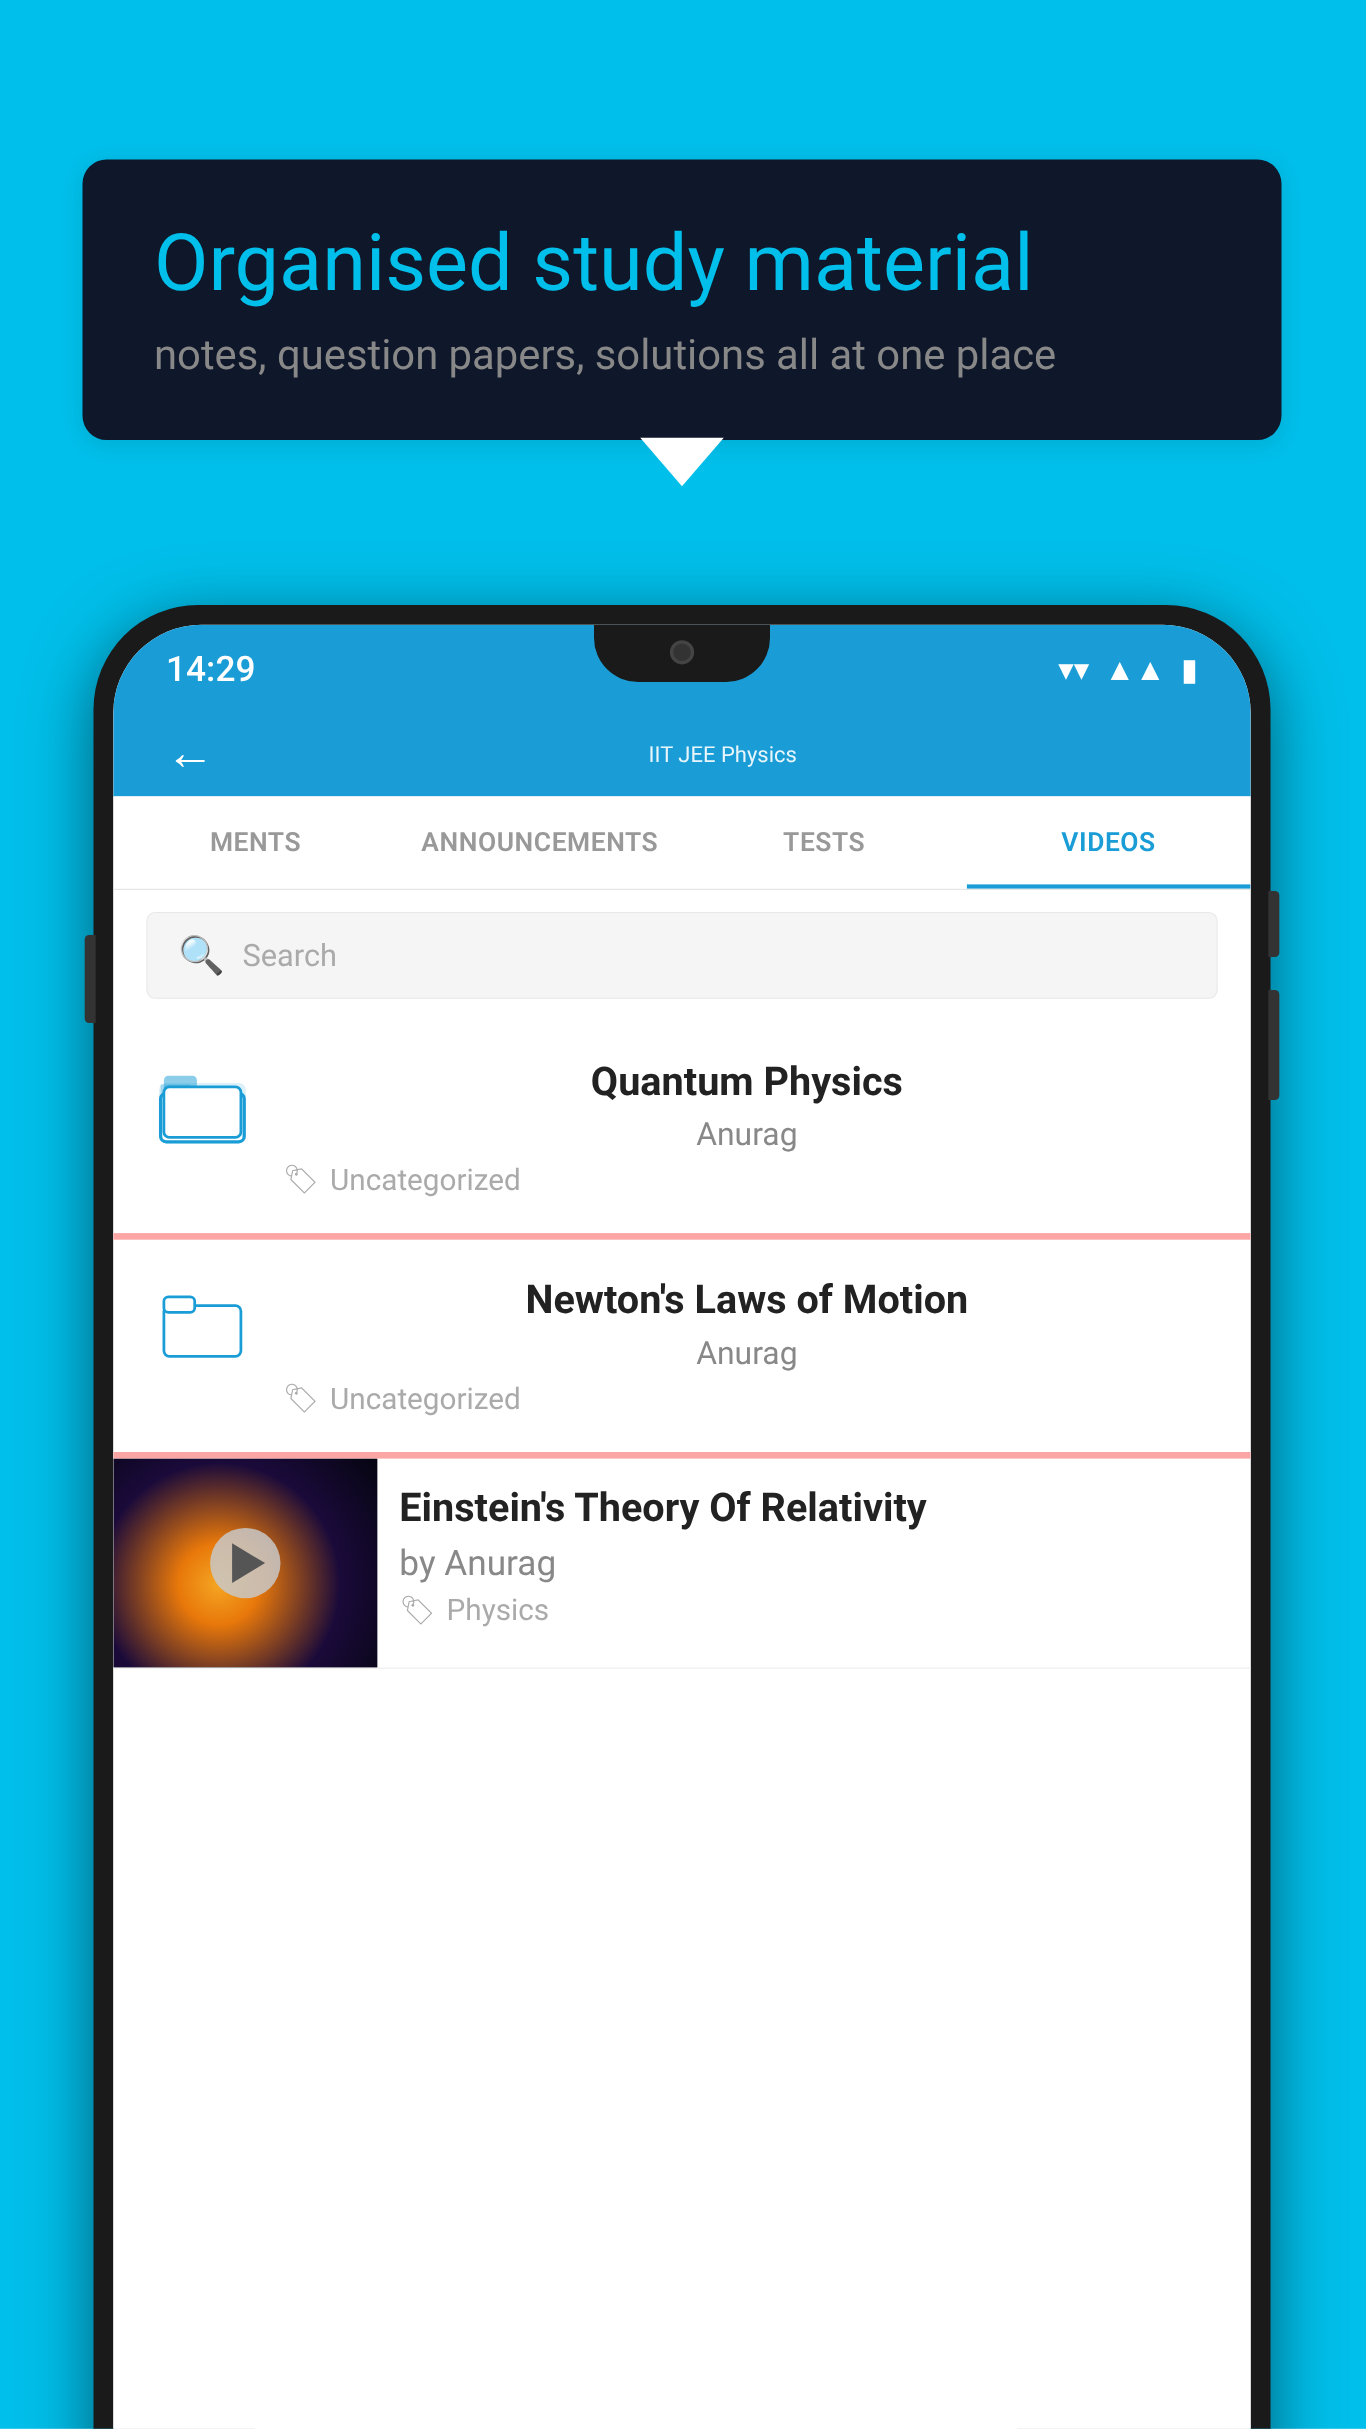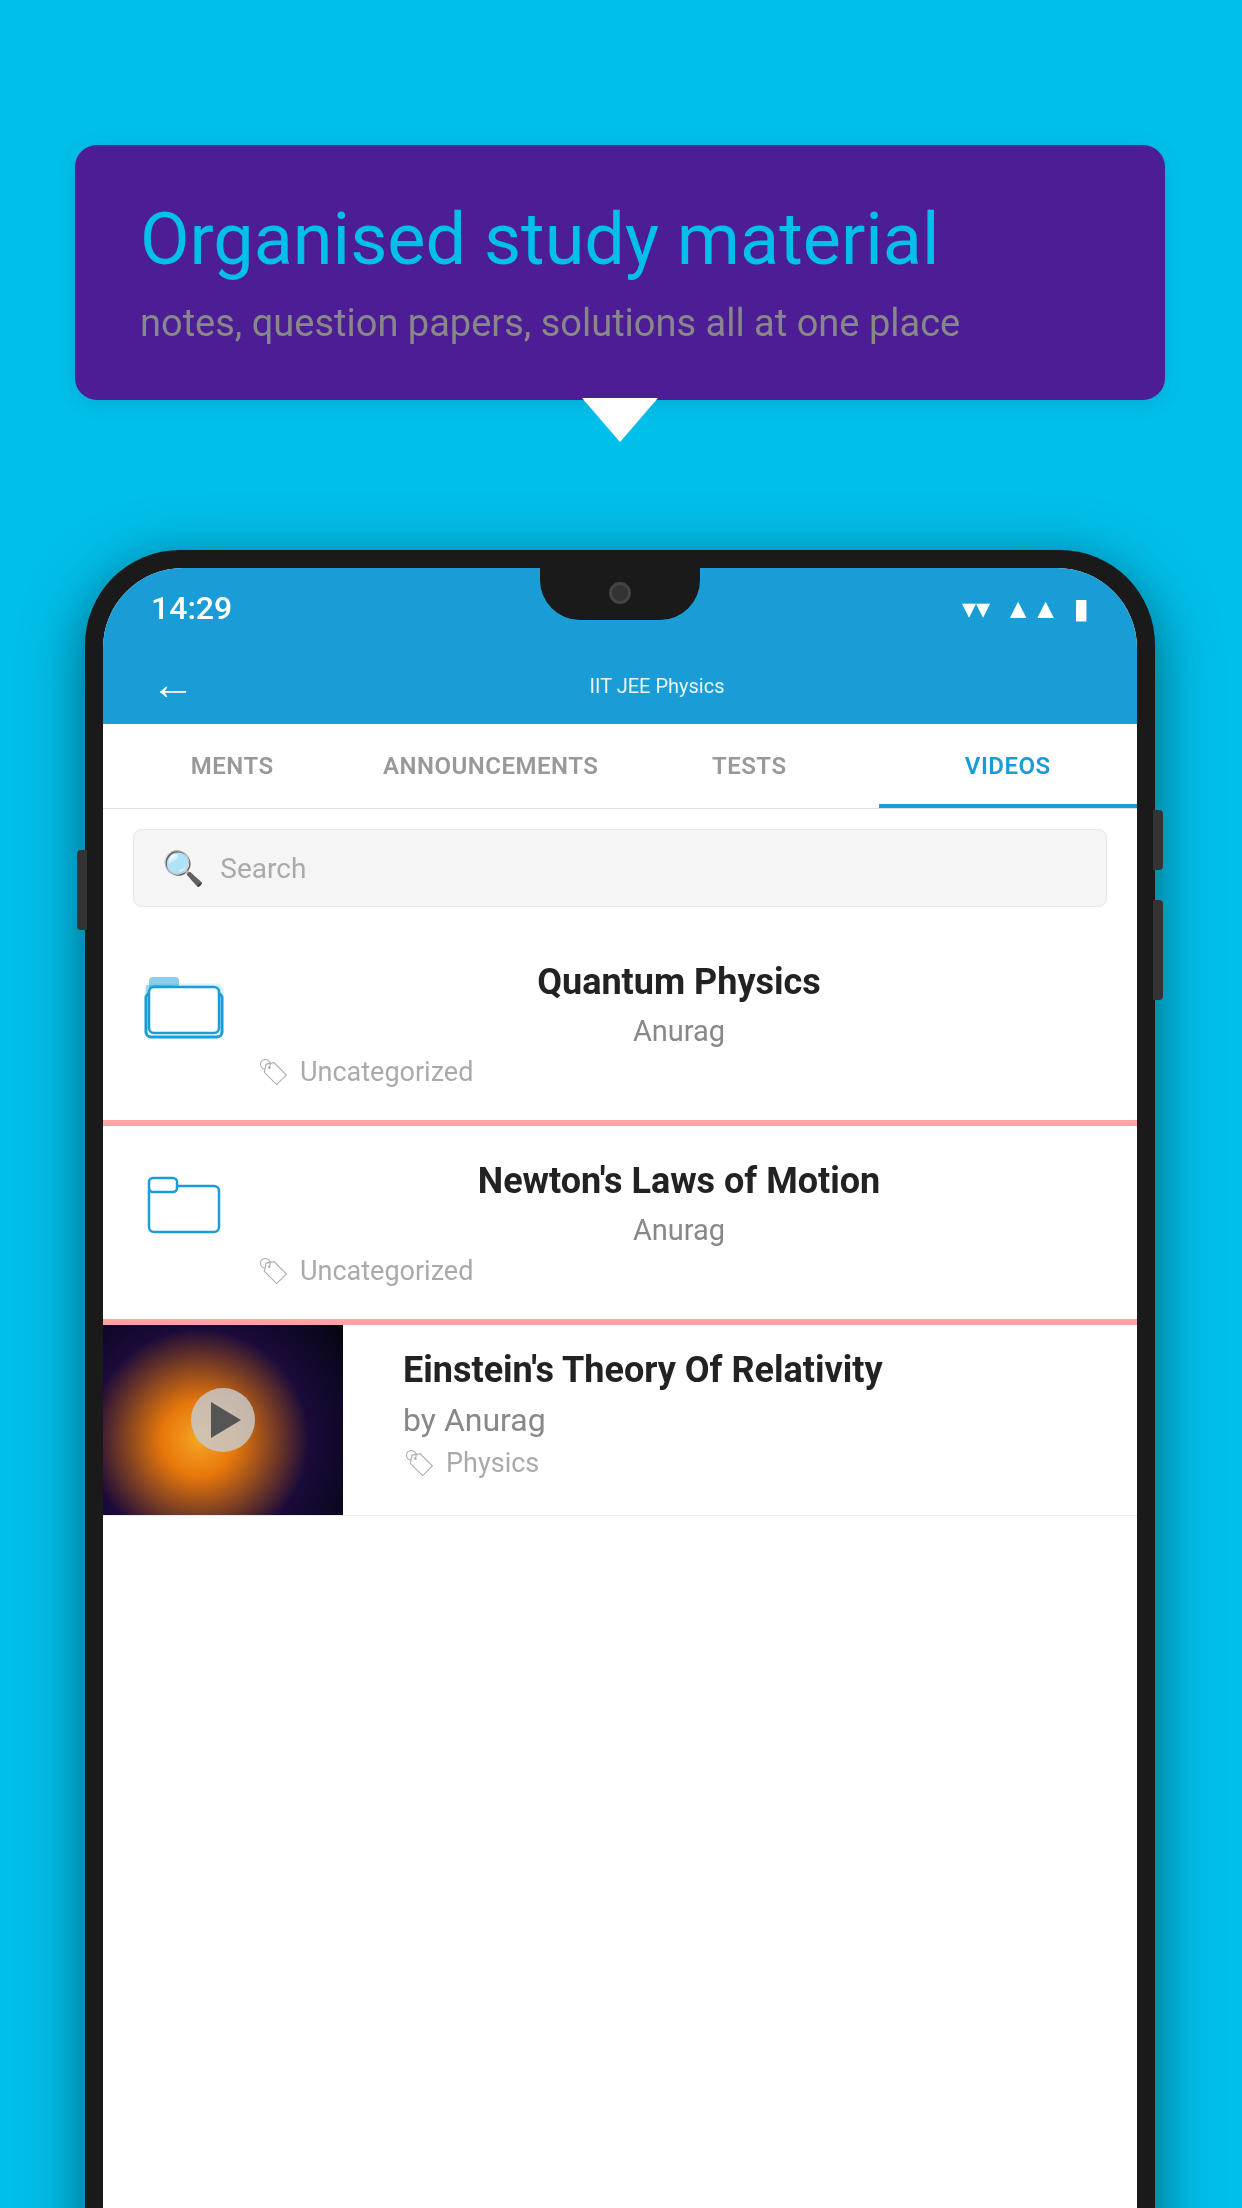--- a/index.html
+++ b/index.html
@@ -13,21 +13,21 @@
     }
 
     
     .speech-bubble-container {
       position: absolute;
       top: 145px;
       left: 75px;
       width: 1090px;
     }
     .speech-bubble {
-      background: #4c1d95;
+      background: #0f172a;
       border-radius: 22px;
       padding: 55px 65px;
       box-shadow: 0 4px 20px rgba(0,0,0,0.1);
       position: relative;
     }
     .speech-bubble::after {
       content: '';
       position: absolute;
       bottom: -42px;
       left: 50%;
@@ -325,21 +325,20 @@
       width: 0;
       height: 0;
       border-top: 18px solid transparent;
       border-bottom: 18px solid transparent;
       border-left: 30px solid #555;
       margin-left: 6px;
     }
     .thumb-info {
       flex: 1;
       padding: 22px 20px;
-      margin-left: 40px;
     }
     .thumb-title {
       font-size: 36px;
       font-weight: 700;
       color: #222;
       line-height: 1.3;
     }
     .thumb-author {
       font-size: 32px;
       color: #888;

